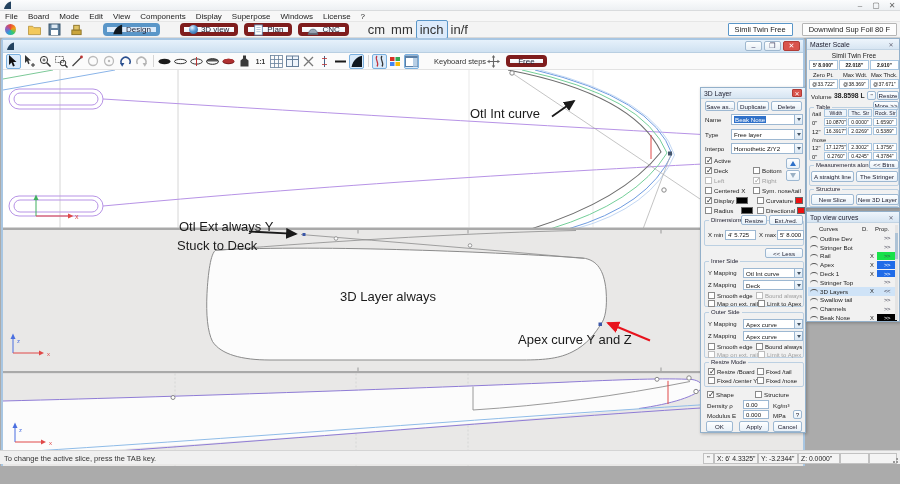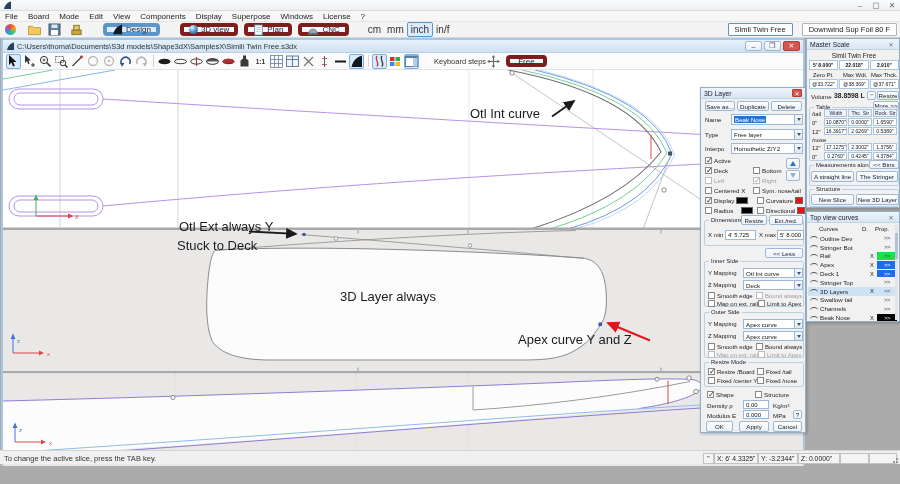--- a/index.html
+++ b/index.html
@@ -7,21 +7,21 @@
   body,#root{font-family:"Liberation Sans",sans-serif}
   #root{position:relative;width:900px;height:484px;background:#ababab;overflow:hidden;margin:0 auto}
   
   #titlebar{position:absolute;left:0;top:0;width:900px;height:11px;background:linear-gradient(#fbfcfd,#edf0f3);border-bottom:1px solid #d9dbdd;display:flex;align-items:center;font-size:7.5px;color:#444;white-space:nowrap;overflow:hidden}
   .wctl{width:16px;height:9px;display:flex;align-items:center;justify-content:center;color:#666;font-size:8px;flex:none}
   #menubar{position:absolute;left:0;top:11px;width:900px;height:11px;background:#f7f7f7;border-bottom:1px solid #e6e6e6;display:flex;align-items:center;font-size:8px;color:#222}
   .mi{padding:0 5px;cursor:default}
   #toolbar1{position:absolute;left:0;top:22px;width:900px;height:16px;background:#f4f4f4;border-bottom:1px solid #d9d9d9;display:flex;align-items:center}
   .tb-btn{height:13px;border:4px solid #7f1d1d;background:linear-gradient(#ffffff,#edf3f9);border-radius:4px;display:flex;align-items:center;gap:3px;padding:0 5px;font-size:8px;color:#223;flex:none}
   .tb-btn.pressed{background:#dcebfb;border-color:#5a96c8}
-  .unit{font-size:10px;color:#333;padding:0 3px;flex:none}
+  .unit{font-size:13px;color:#333;padding:0 3px;flex:none}
   .unit.pressed{border:1px solid #5a96c8;background:#dcebfb;border-radius:2px;padding:1px 3px}
   .board-tab{height:13px;display:flex;align-items:center;padding:0 6px;font-size:7.5px;background:#fdfdfd;border:1px solid #b5b5b5;border-radius:1px;color:#222;flex:none;white-space:nowrap}
   .board-tab.active{border-color:#5a96c8;background:#fff}
   .swirl{width:11px;height:11px;border-radius:50%;background:conic-gradient(#e74c3c,#f39c12,#2ecc71,#3498db,#9b59b6,#e74c3c)}
   .sphere{width:9px;height:9px;border-radius:50%;background:radial-gradient(circle at 35% 30%,#eaf5ff,#5b9bd5 45%,#1d4f8c)}
   
   #docwin{position:absolute;left:1px;top:38px;width:804px;height:428px;background:#fbfbfb;border:2px solid #a8c6e2;border-radius:3px 3px 0 0}
   #doctitle{position:absolute;left:0;top:0;width:800px;height:13px;background:linear-gradient(#e6f1fb,#cfe1f1);display:flex;align-items:center;font-size:7.5px;color:#333;border-bottom:1px solid #b9cfe2;white-space:nowrap;overflow:hidden}
   .dwc{width:17px;height:10px;border:1px solid #9fb8cf;background:linear-gradient(#fdfefe,#e6eef5);border-radius:2px;display:flex;align-items:center;justify-content:center;margin-left:2px;font-size:7px;color:#446;flex:none}
   .dwc.close{background:#d9544c;border-color:#b13c36;color:#fff}
@@ -158,21 +158,20 @@
     <span style="margin-left:auto"></span>
     <div class="board-tab active">Simli Twin Free</div>
     <div class="board-tab" style="margin-left:9px;margin-right:3px">Downwind Sup Foil 80 F</div>
   </div>
 
   <div id="docwin">
     <div id="doctitle">
       <svg width="8" height="8" style="margin:0 3px;flex:none" viewBox="0 0 12 12">
           <path d="M1.5,12 C3,5 8,1.5 12,.8 L12,12 Z" fill="#23425f"></path>
         </svg>
-      <span>C:\Users\thoma\Documents\S3d models\Shape3dX\SamplesX\Simili Twin Free.s3dx</span>
       <span style="margin-left:auto"></span>
       <span class="dwc">–</span>
       <span class="dwc">❐</span>
       <span class="dwc close" style="margin-right:3px">✕</span>
     </div>
 
     <div id="toolbar2">
       <span class="ti sel">
           <svg width="13" height="13" viewBox="0 0 13 13">
             <polygon points="2,0 2,10 4.5,7.5 6,11.5 7.8,10.7 6.2,7 9.5,7" fill="#111"></polygon>

